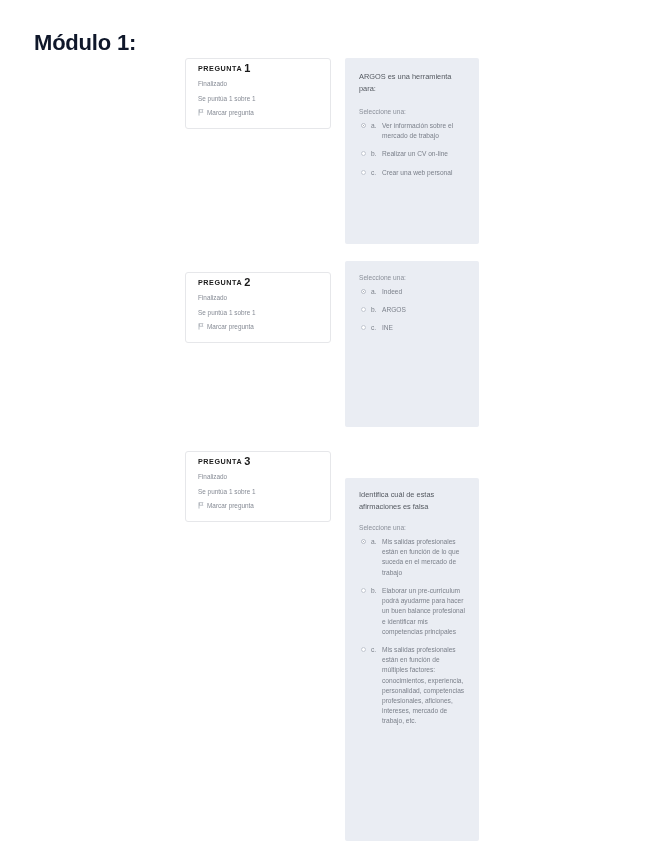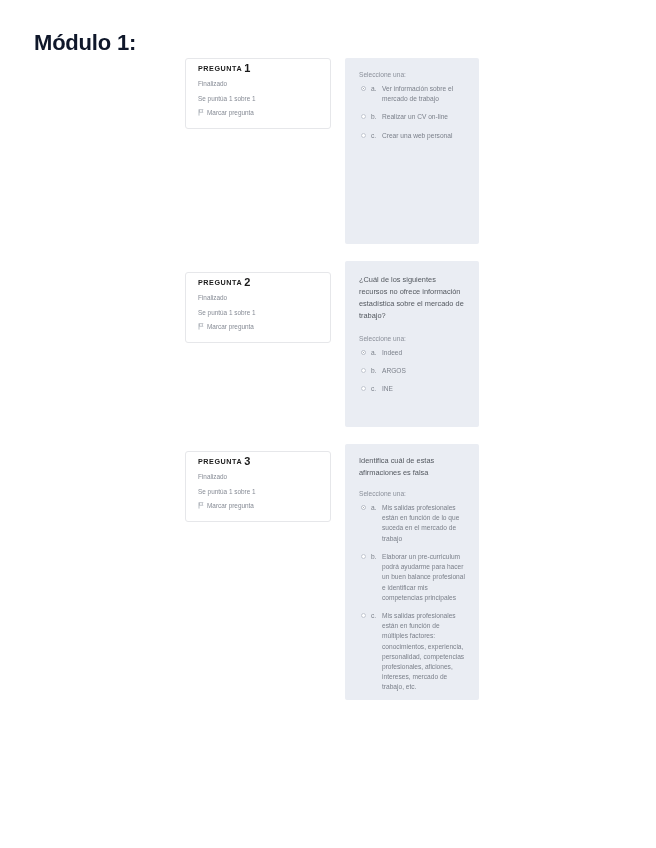--- a/index.html
+++ b/index.html
@@ -186,20 +186,21 @@
           <svg width="6" height="7" viewBox="0 0 6 7">
               <path d="M1 0.4 L1 6.6" stroke="#9aa0aa" stroke-width="0.7" fill="none"></path>
               <path d="M1.4 0.6 L5 0.6 L4 2 L5 3.3 L1.4 3.3 Z" fill="none" stroke="#9aa0aa" stroke-width="0.6"></path>
             </svg>
         </span>
         <span>Marcar pregunta</span>
       </div>
     </div>
 
     <div class="answer-panel" style="top:58px; height:186px;">
+      <div class="qtext">ARGOS es una herramienta para:</div>
       <div class="select-label">Seleccione una:</div>
       <ul class="options">
         <li class="option">
           <span class="radio checked"></span>
           <span class="opt-letter">a.</span>
           <span class="opt-text">Ver información sobre el mercado de trabajo</span>
         </li>
         <li class="option">
           <span class="radio"></span>
           <span class="opt-letter">b.</span>
@@ -226,21 +227,20 @@
           <svg width="6" height="7" viewBox="0 0 6 7">
               <path d="M1 0.4 L1 6.6" stroke="#9aa0aa" stroke-width="0.7" fill="none"></path>
               <path d="M1.4 0.6 L5 0.6 L4 2 L5 3.3 L1.4 3.3 Z" fill="none" stroke="#9aa0aa" stroke-width="0.6"></path>
             </svg>
         </span>
         <span>Marcar pregunta</span>
       </div>
     </div>
 
     <div class="answer-panel" style="top:261px; height:166px;">
-      <div class="qtext">¿Cuál de los siguientes recursos no ofrece información estadística sobre el mercado de trabajo?</div>
       <div class="select-label">Seleccione una:</div>
       <ul class="options">
         <li class="option">
           <span class="radio checked"></span>
           <span class="opt-letter">a.</span>
           <span class="opt-text">Indeed</span>
         </li>
         <li class="option">
           <span class="radio"></span>
           <span class="opt-letter">b.</span>
@@ -266,21 +266,21 @@
         <span class="flag-icon">
           <svg width="6" height="7" viewBox="0 0 6 7">
               <path d="M1 0.4 L1 6.6" stroke="#9aa0aa" stroke-width="0.7" fill="none"></path>
               <path d="M1.4 0.6 L5 0.6 L4 2 L5 3.3 L1.4 3.3 Z" fill="none" stroke="#9aa0aa" stroke-width="0.6"></path>
             </svg>
         </span>
         <span>Marcar pregunta</span>
       </div>
     </div>
 
-    <div class="answer-panel" style="top:444px; height:256px; padding-top:11px;">
+    <div class="answer-panel" style="top:478px; height:363px; padding-top:11px;">
       <div class="qtext" style="margin-bottom:11px;">Identifica cuál de estas afirmaciones es falsa</div>
       <div class="select-label">Seleccione una:</div>
       <ul class="options">
         <li class="option">
           <span class="radio checked"></span>
           <span class="opt-letter">a.</span>
           <span class="opt-text">Mis salidas profesionales están en función de lo que suceda en el mercado de trabajo</span>
         </li>
         <li class="option">
           <span class="radio"></span>

